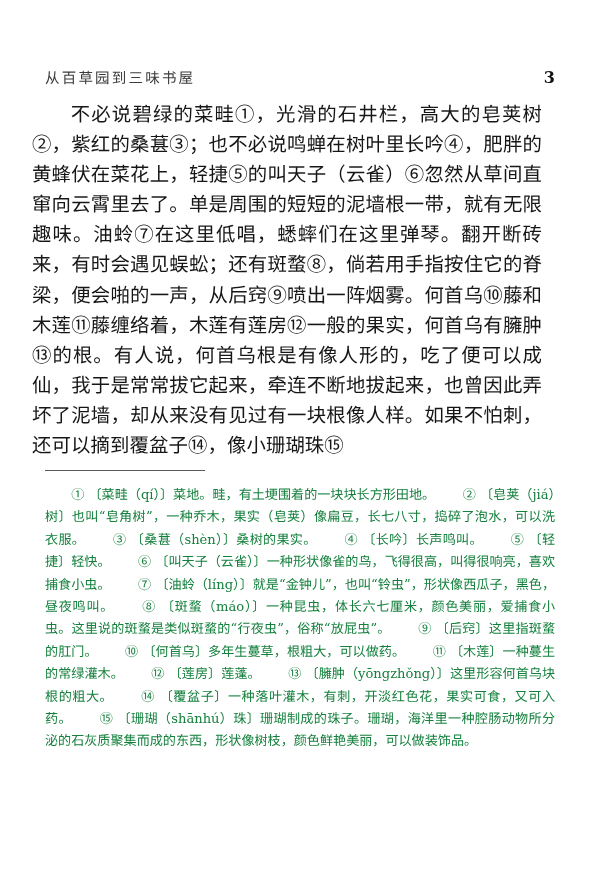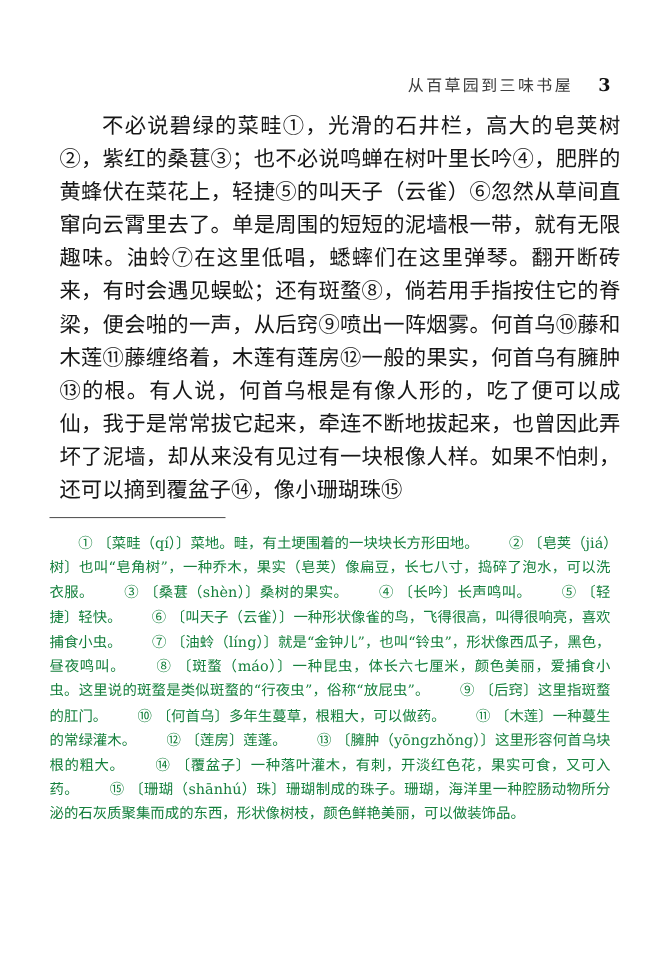--- a/index.html
+++ b/index.html
@@ -21,21 +21,21 @@
 
   
   .running-head {
     position: absolute;
     top: 66px;
     left: 45px;
     right: 45px;
     height: 24px;
     display: flex;
     align-items: baseline;
-    justify-content: flex-end;
+    justify-content: space-between;
     gap: 22px;
   }
   .running-head .chapter-title {
     font-family: "DejaVu Serif", "Liberation Serif", serif;
     font-size: 14.5px;
     letter-spacing: 2.2px;
     color: #3b3b3b;
     white-space: nowrap;
   }
   .running-head .folio {
@@ -44,21 +44,21 @@
     font-weight: bold;
     color: #111111;
     min-width: 12px;
     text-align: right;
   }
 
   
   .body-text {
     position: absolute;
     top: 100px;
-    left: 54px;
+    left: 32px;
     width: 510px;
   }
   .body-text p {
     margin: 0;
     font-family: "DejaVu Serif", "Liberation Serif", serif;
     font-size: 19.4px;
     line-height: 30.1px;
     text-align: justify;
     text-align-last: left;
     text-indent: 2em;

